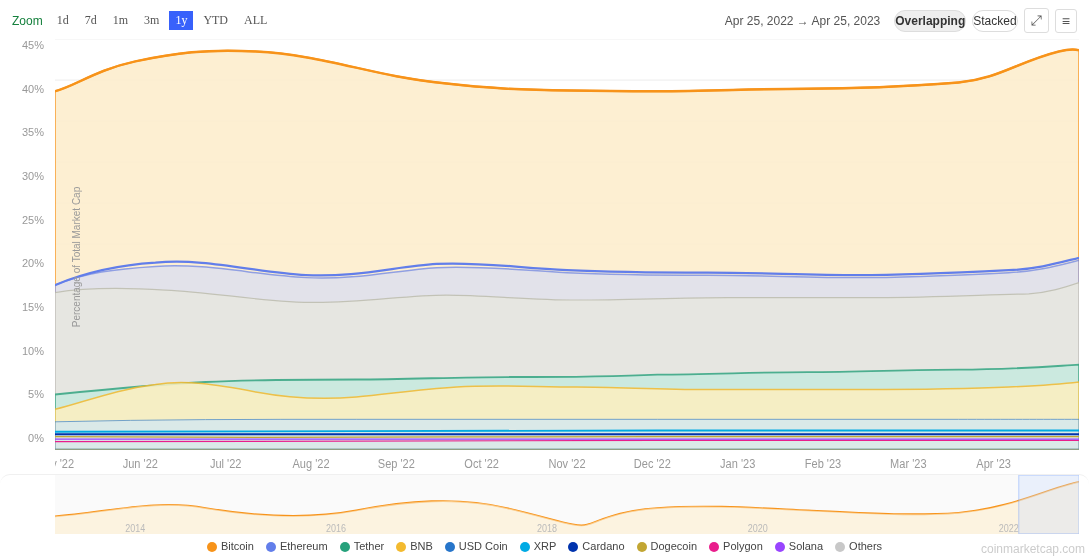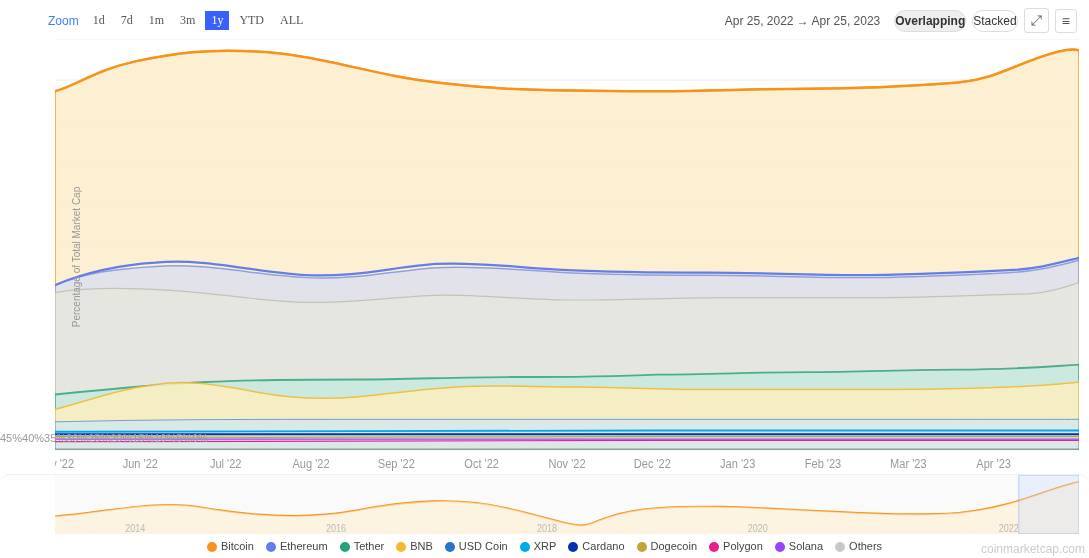--- a/index.html
+++ b/index.html
@@ -27,22 +27,21 @@
     }
     .zoom-controls {
       display: flex;
       align-items: center;
       gap: 4px;
       font-size: 12px;
       color: #555;
     }
     .zoom-label {
       margin-right: 4px;
-      color: #3b82f6;
-      margin-left: 36px;
+      color: #15803d;
     }
     .zoom-btn {
       padding: 2px 6px;
       cursor: pointer;
       border-radius: 3px;
       color: #555;
       background: none;
       border: none;
       font-size: 12px;
       font-family: Liberation Serif, serif;
@@ -89,21 +88,21 @@
       position: relative;
       padding: 0 10px 0 55px;
     }
     .y-axis-labels {
       position: absolute;
       left: 0;
       top: 0;
       bottom: 30px;
       width: 50px;
       display: flex;
-      flex-direction: row;
+      flex-direction: column;
       justify-content: space-between;
       align-items: flex-end;
       padding-right: 6px;
       font-size: 11px;
       color: #999;
     }
     .mini-chart-area {
       height: 55px;
       background: #fff;
       position: relative;

